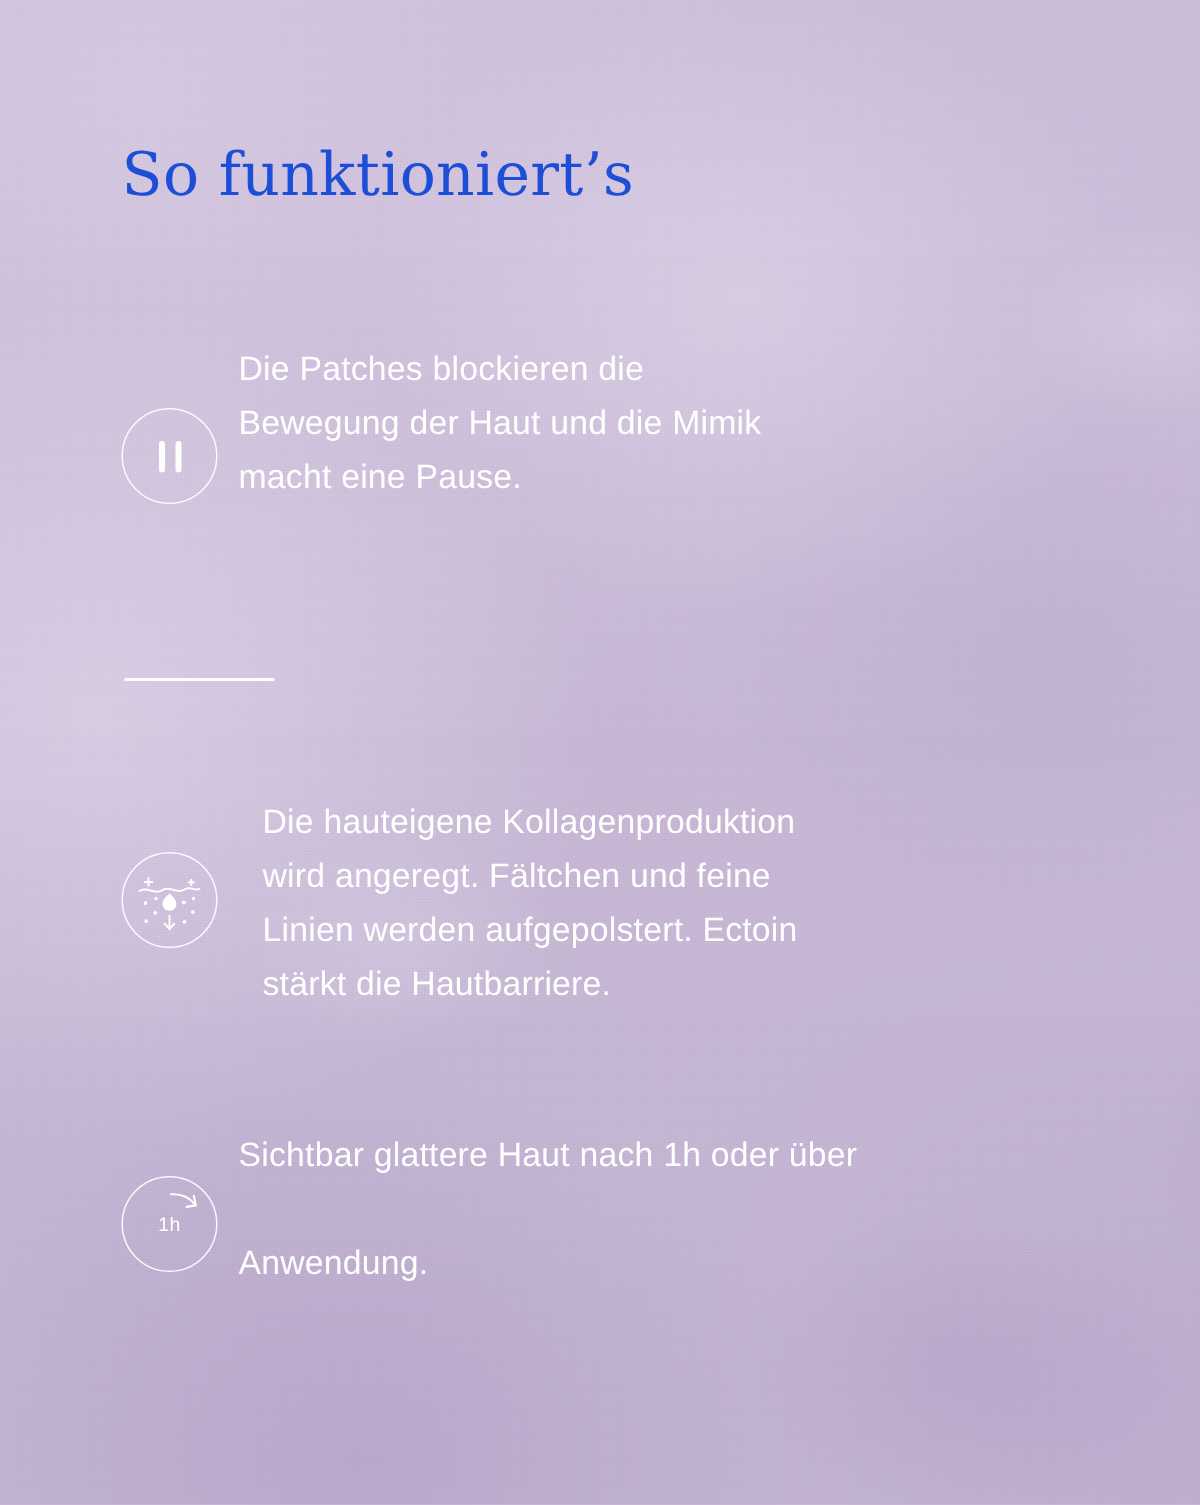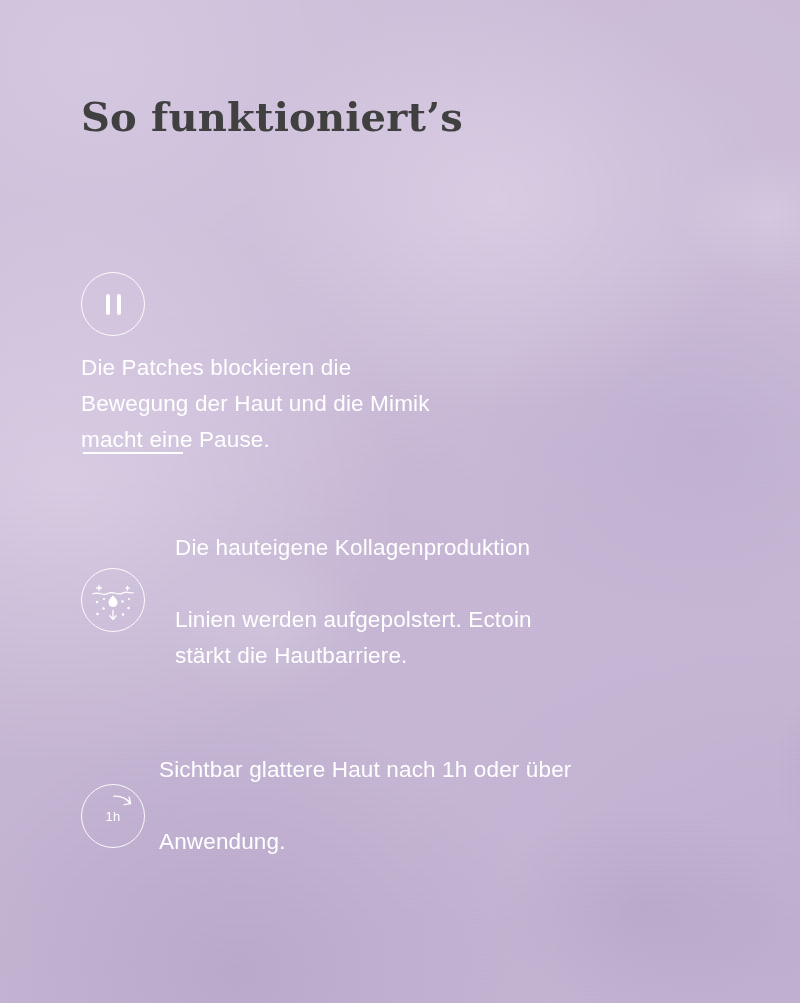--- a/index.html
+++ b/index.html
@@ -62,33 +62,33 @@
     position: relative;
     z-index: 3;
   }
 
   .headline {
     position: absolute;
     left: 81px;
     top: 95px;
     margin: 0;
     font-family: "DejaVu Serif", "Liberation Serif", serif;
-    font-weight: bold;
+    font-weight: normal;
     font-size: 40px;
     line-height: 1.1;
-    color: #404040;
+    color: #1d4ed8;
     letter-spacing: 0.2px;
   }
 
   .step {
     position: absolute;
     display: flex;
     align-items: flex-start;
   }
-  .step-1 { left: 81px; top: 228px; flex-direction: column; }
+  .step-1 { left: 81px; top: 228px; }
   .step-2 { left: 81px; top: 530px; gap: 16px; }
   .step-3 { left: 81px; top: 752px; }
 
   .icon-slot {
     width: 78px;
     flex: 0 0 78px;
     display: flex;
     justify-content: flex-start;
   }
   .step-1 .icon-slot { padding-top: 44px; }
@@ -218,21 +218,21 @@
               <circle cx="40.5" cy="32.5" r="1.25"></circle>
               <circle cx="46.5" cy="39" r="1.25"></circle>
               <circle cx="41" cy="45.5" r="1.25"></circle>
               <circle cx="47" cy="30" r="1.1"></circle>
             </g>
           </svg>
         </div>
       </div>
       <p class="step-text">
         <span>Die hauteigene Kollagenproduktion</span><br>
-        <br>
+        <span>wird angeregt. Fältchen und feine</span><br>
         <span>Linien werden aufgepolstert. Ectoin</span><br>
         <span>stärkt die Hautbarriere.</span>
       </p>
     </div>
 
     <div class="step step-3">
       <div class="icon-slot">
         <div class="icon-circle">
           <svg class="icon-svg" width="62" height="62" viewBox="0 0 62 62" aria-hidden="true">
             <path d="M48 18 C44.5 13.5, 38.5 10.8, 32 11.2" fill="none" stroke="#ffffff" stroke-width="1.4" stroke-linecap="round"></path>

